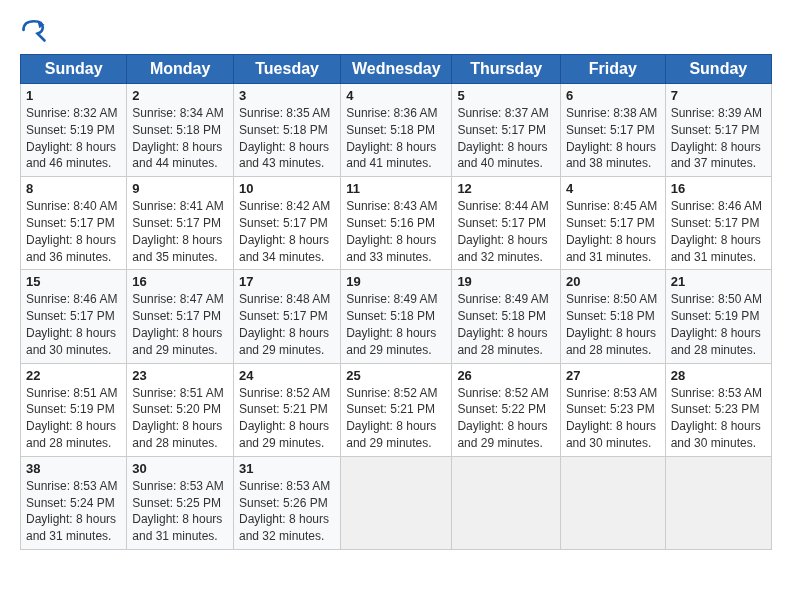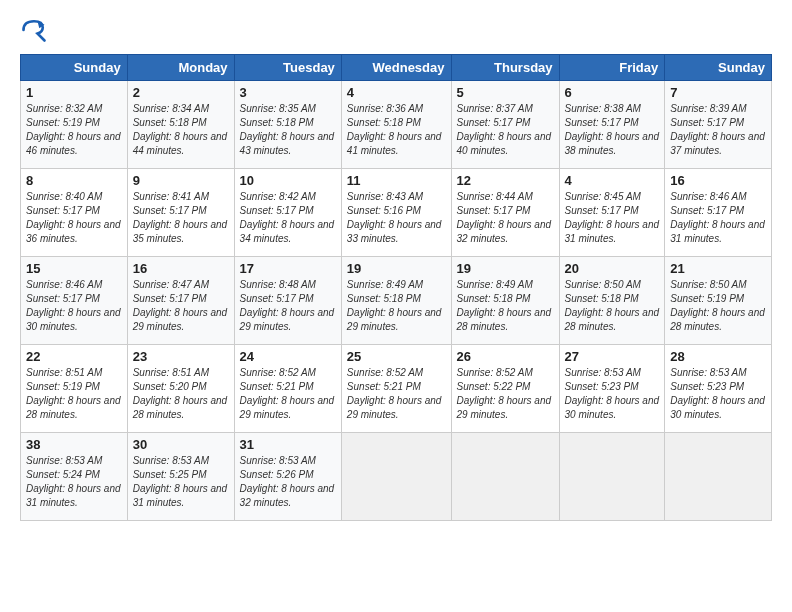--- a/index.html
+++ b/index.html
@@ -55,23 +55,23 @@
       margin-top: 2px;
     }
     .calendar {
       width: 100%;
       border-collapse: collapse;
       font-size: 10.5px;
     }
     .calendar thead th {
       background: #2d6bb5;
       color: #fff;
-      text-align: right;
+      text-align: center;
       padding: 5px 6px;
-      font-size: 13px;
+      font-size: 16px;
       font-weight: bold;
       border: 1px solid #1a5199;
     }
     .calendar tbody td {
       border: 1px solid #ccc;
       vertical-align: top;
       padding: 4px 5px;
       width: 113px;
       height: 88px;
       background: #fff;
@@ -83,24 +83,23 @@
       background: #fff;
     }
     .day-num {
       font-size: 13px;
       font-weight: bold;
       color: #222;
       display: block;
       margin-bottom: 2px;
     }
     .day-detail {
-      font-size: 10px;
+      font-size: 12px;
       color: #333;
       line-height: 1.4;
-      font-style: italic;
     }
     .empty-cell {
       background: #f0f0f0 !important;
     }
   </style>
 </head>
 <body>
 
 <div class="page">
   <div class="header">

